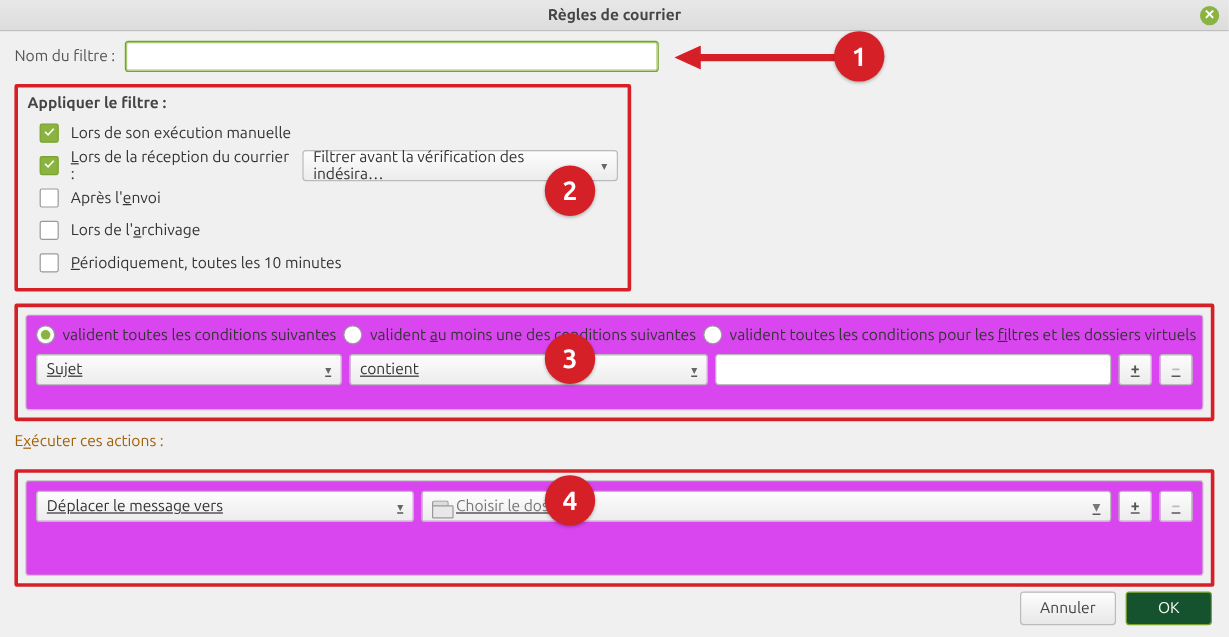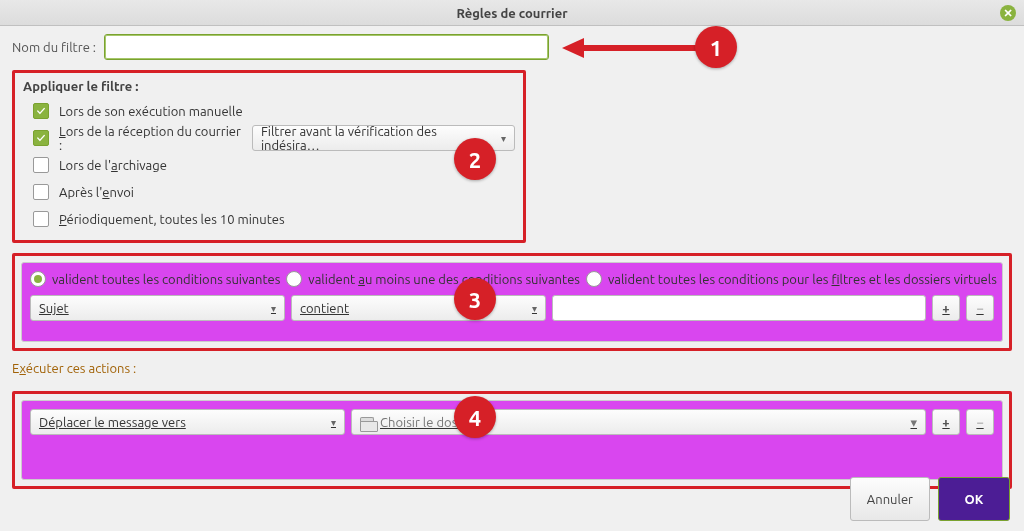--- a/index.html
+++ b/index.html
@@ -112,27 +112,27 @@
     display:flex; align-items:center; justify-content:center;
     color:#555; font-weight:bold; cursor:pointer;
   }
   .btn-sq.disabled { color:#bbb; }
   .footer {
     position:absolute;
     bottom:10px; right:14px;
     display:flex; gap:8px;
   }
   .btn {
-    height:44px; min-width:72px;
+    height:28px; min-width:72px;
     border:1px solid #bbb; border-radius:3px;
     background:linear-gradient(#fdfdfd,#e8e8e8);
     display:flex; align-items:center; justify-content:center;
     padding:0 16px; cursor:pointer; color:#444;
   }
-  .btn.primary { background:#4c1d95; border-color:#7aa22f; color:#fff;font-weight:bold; }
+  .btn.primary { background:#14532d; border-color:#7aa22f; color:#fff; }
   .callout {
     position:absolute;
     width:42px; height:42px;
     border-radius:50%;
     background:#d62027;
     color:#fff;
     font-size:22px;
     font-weight:bold;
     display:flex; align-items:center; justify-content:center;
     z-index:20;
@@ -187,25 +187,25 @@
       <span class="checkbox checked"></span>
       <span><u>L</u>ors de la réception du courrier :</span>
       <div class="combo" style="width:270px;">
         <span>Filtrer avant la vérification des indésira…</span>
         <span class="chev">▾</span>
       </div>
     </div>
 
     <div class="check-row">
       <span class="checkbox"></span>
+      <span>Après l'<u>e</u>nvoi</span>
+    </div>
+    <div class="check-row">
+      <span class="checkbox"></span>
       <span>Lors de l'<u>a</u>rchivage</span>
-    </div>
-    <div class="check-row">
-      <span class="checkbox"></span>
-      <span>Après l'<u>e</u>nvoi</span>
     </div>
     <div class="check-row">
       <span class="checkbox"></span>
       <span><u>P</u>ériodiquement, toutes les 10 minutes</span>
     </div>
   </div>
 
   <div class="group-box" style="padding:6px;">
     <div class="panel-white cond-panel">
       <div class="radio-row">
@@ -221,21 +221,21 @@
           <span class="radio"></span>
           <span>valident toutes les conditions pour les <u>f</u>iltres et les dossiers virtuels</span>
         </span>
       </div>
 
       <div class="cond-row">
         <div class="combo" style="width:255px;">
           <span>Sujet</span>
           <span class="chev">▾</span>
         </div>
-        <div class="combo" style="width:255px;">
+        <div class="combo" style="width:299px;">
           <span>contient</span>
           <span class="chev">▾</span>
         </div>
         <input type="text" style="flex: 1 1 0%;" value="">
         <div class="btn-sq">+</div>
         <div class="btn-sq disabled">−</div>
       </div>
     </div>
   </div>
 

